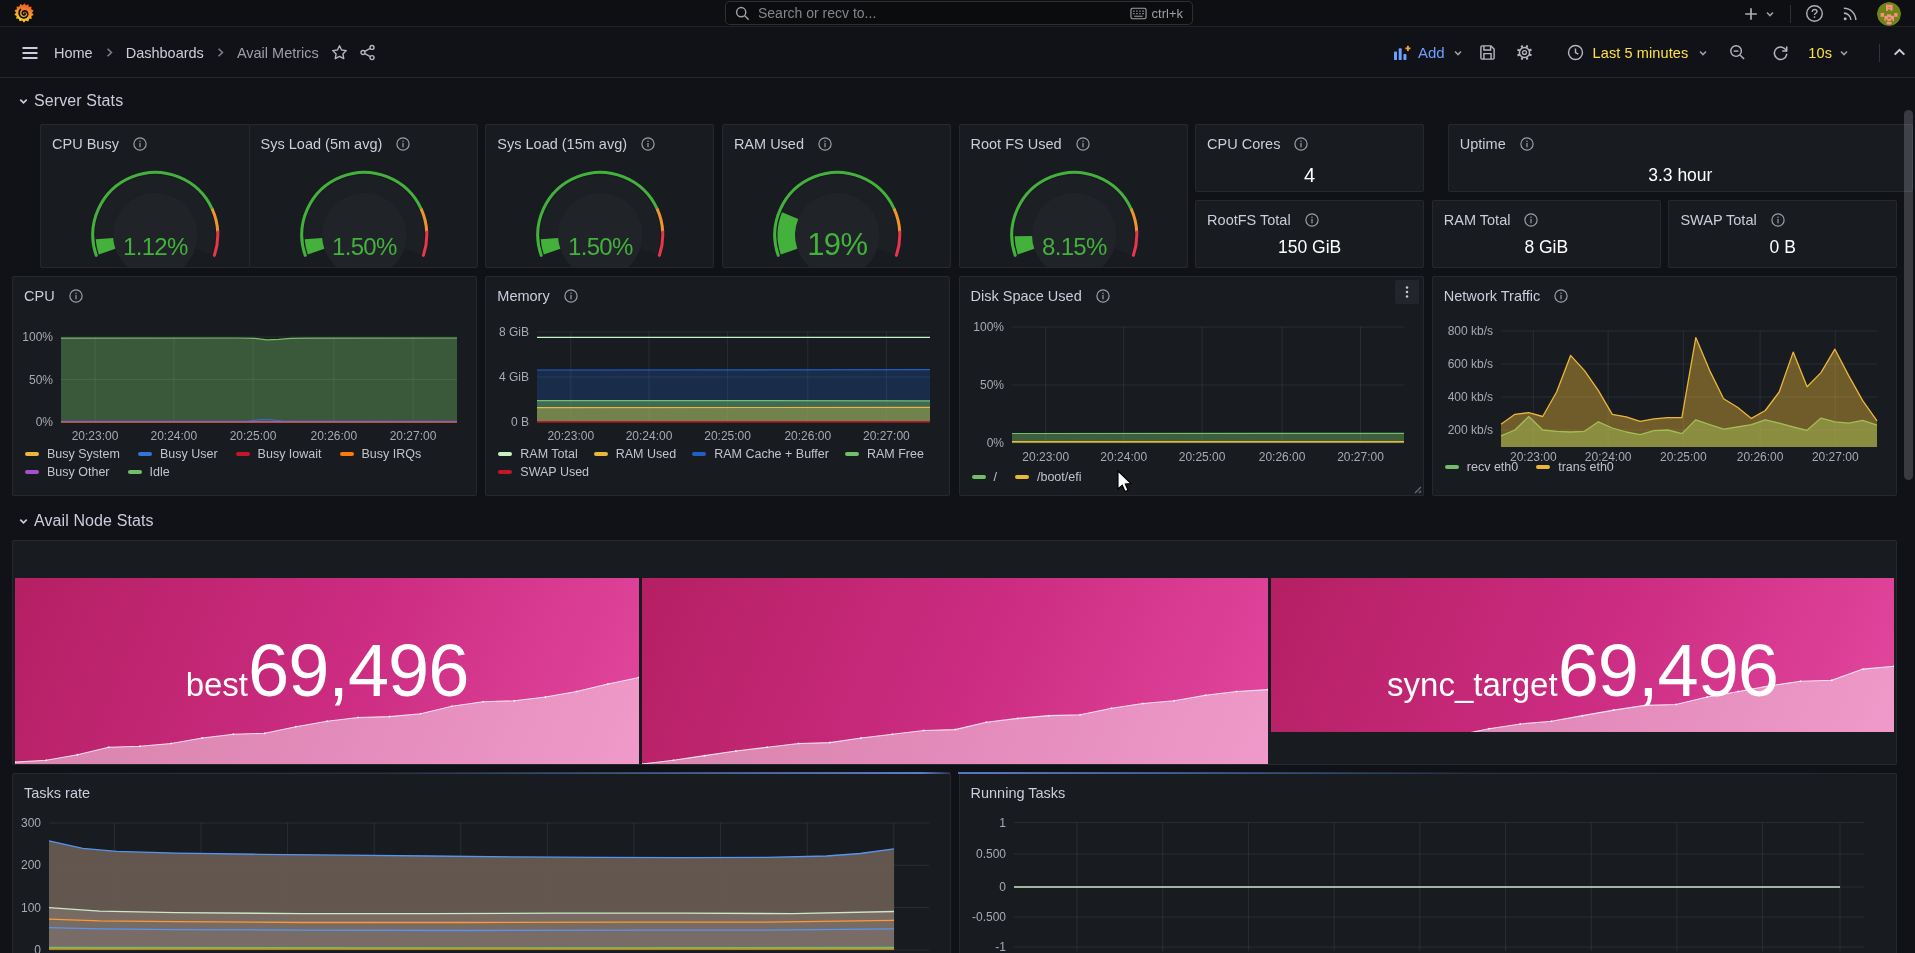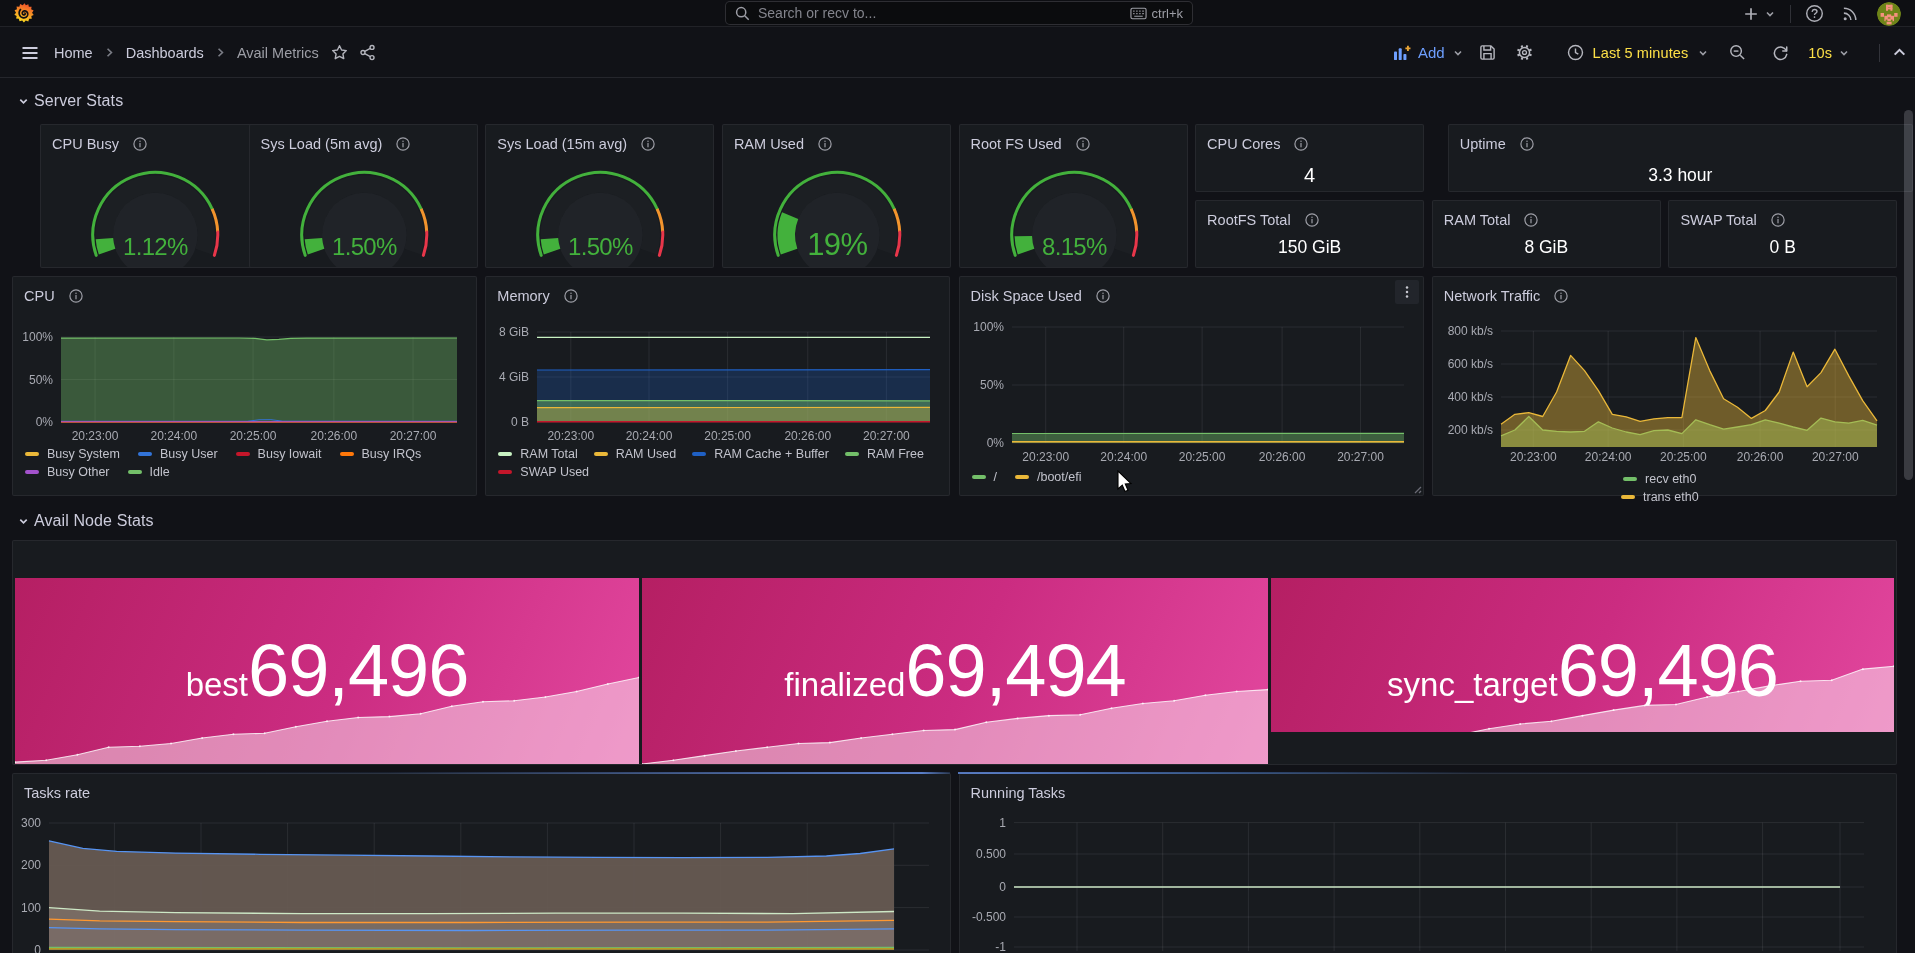--- a/index.html
+++ b/index.html
@@ -612,21 +612,21 @@
         <text x="60" y="157" text-anchor="end" class="axis-lbl">200 kb/s</text>
         <text x="60" y="124" text-anchor="end" class="axis-lbl">400 kb/s</text>
         <text x="60" y="91" text-anchor="end" class="axis-lbl">600 kb/s</text>
         <text x="60" y="58" text-anchor="end" class="axis-lbl">800 kb/s</text>
         <text x="100.336" y="184" text-anchor="middle" class="axis-lbl">20:23:00</text>
         <text x="175.16" y="184" text-anchor="middle" class="axis-lbl">20:24:00</text>
         <text x="250.35999999999999" y="184" text-anchor="middle" class="axis-lbl">20:25:00</text>
         <text x="327.06399999999996" y="184" text-anchor="middle" class="axis-lbl">20:26:00</text>
         <text x="402.264" y="184" text-anchor="middle" class="axis-lbl">20:27:00</text>
       </svg>
-      <div class="legend" style="top: 195px; width: 430px; flex-direction: column;">
+      <div class="legend" style="top: 183px; width: 430px;">
         <span class="li">
           <span class="sw" style="background: rgb(115, 191, 105);"></span>
           <span class="lt">recv eth0</span>
         </span>
         <span class="li">
           <span class="sw" style="background: rgb(234, 184, 57);"></span>
           <span class="lt">trans eth0</span>
         </span>
       </div>
     </div>
@@ -691,24 +691,20 @@
           <circle cx="375.59999999999997" cy="140.43" r="1" fill="rgba(255,255,255,0.75)"></circle>
           <circle cx="406.90000000000003" cy="137.64" r="1" fill="rgba(255,255,255,0.75)"></circle>
           <circle cx="438.2" cy="136.71" r="1" fill="rgba(255,255,255,0.75)"></circle>
           <circle cx="469.5" cy="130.2" r="1" fill="rgba(255,255,255,0.75)"></circle>
           <circle cx="500.8" cy="125.55" r="1" fill="rgba(255,255,255,0.75)"></circle>
           <circle cx="532.1" cy="122.75999999999999" r="1" fill="rgba(255,255,255,0.75)"></circle>
           <circle cx="563.4" cy="117.18" r="1" fill="rgba(255,255,255,0.75)"></circle>
           <circle cx="594.6999999999999" cy="113.46" r="1" fill="rgba(255,255,255,0.75)"></circle>
           <circle cx="626" cy="111.6" r="1" fill="rgba(255,255,255,0.75)"></circle>
         </svg>
-        <div class="hoc-text" style="top: 50px;">
-          <span class="hoc-label">finalized</span>
-          <span class="hoc-value">69,494</span>
-        </div>
       </div>
     <div class="hoc-stat" id="hoc2" style="left: 1258px; top: 37px; width: 623px; height: 154px; background: linear-gradient(113deg, rgb(181, 31, 99) 0%, rgb(203, 44, 129) 52%, rgb(226, 71, 158) 100%);">
         <svg width="623" height="186" viewBox="0 0 623 186" style="position:absolute;left:0;top:0;">
           <path d="M 0.0 182.3 L 31.2 177.6 L 62.3 173.0 L 93.5 167.4 L 124.6 161.8 L 155.8 158.1 L 186.9 157.2 L 218.0 150.7 L 249.2 146.0 L 280.4 143.2 L 311.5 137.6 L 342.7 132.1 L 373.8 127.4 L 404.9 126.5 L 436.1 119.0 L 467.3 113.5 L 498.4 107.9 L 529.5 103.2 L 560.7 102.3 L 591.9 91.1 L 623.0 88.3 L 623 186 L 0 186 Z" fill="rgba(255,255,255,0.45)"></path>
           <path d="M 0.0 182.3 L 31.2 177.6 L 62.3 173.0 L 93.5 167.4 L 124.6 161.8 L 155.8 158.1 L 186.9 157.2 L 218.0 150.7 L 249.2 146.0 L 280.4 143.2 L 311.5 137.6 L 342.7 132.1 L 373.8 127.4 L 404.9 126.5 L 436.1 119.0 L 467.3 113.5 L 498.4 107.9 L 529.5 103.2 L 560.7 102.3 L 591.9 91.1 L 623.0 88.3" stroke="rgba(255,255,255,0.8)" stroke-width="1.1" fill="none"></path>
           <circle cx="0" cy="182.28" r="1" fill="rgba(255,255,255,0.75)"></circle>
           <circle cx="31.150000000000002" cy="177.63" r="1" fill="rgba(255,255,255,0.75)"></circle>
           <circle cx="62.300000000000004" cy="172.98" r="1" fill="rgba(255,255,255,0.75)"></circle>
           <circle cx="93.45" cy="167.4" r="1" fill="rgba(255,255,255,0.75)"></circle>
           <circle cx="124.60000000000001" cy="161.82" r="1" fill="rgba(255,255,255,0.75)"></circle>

